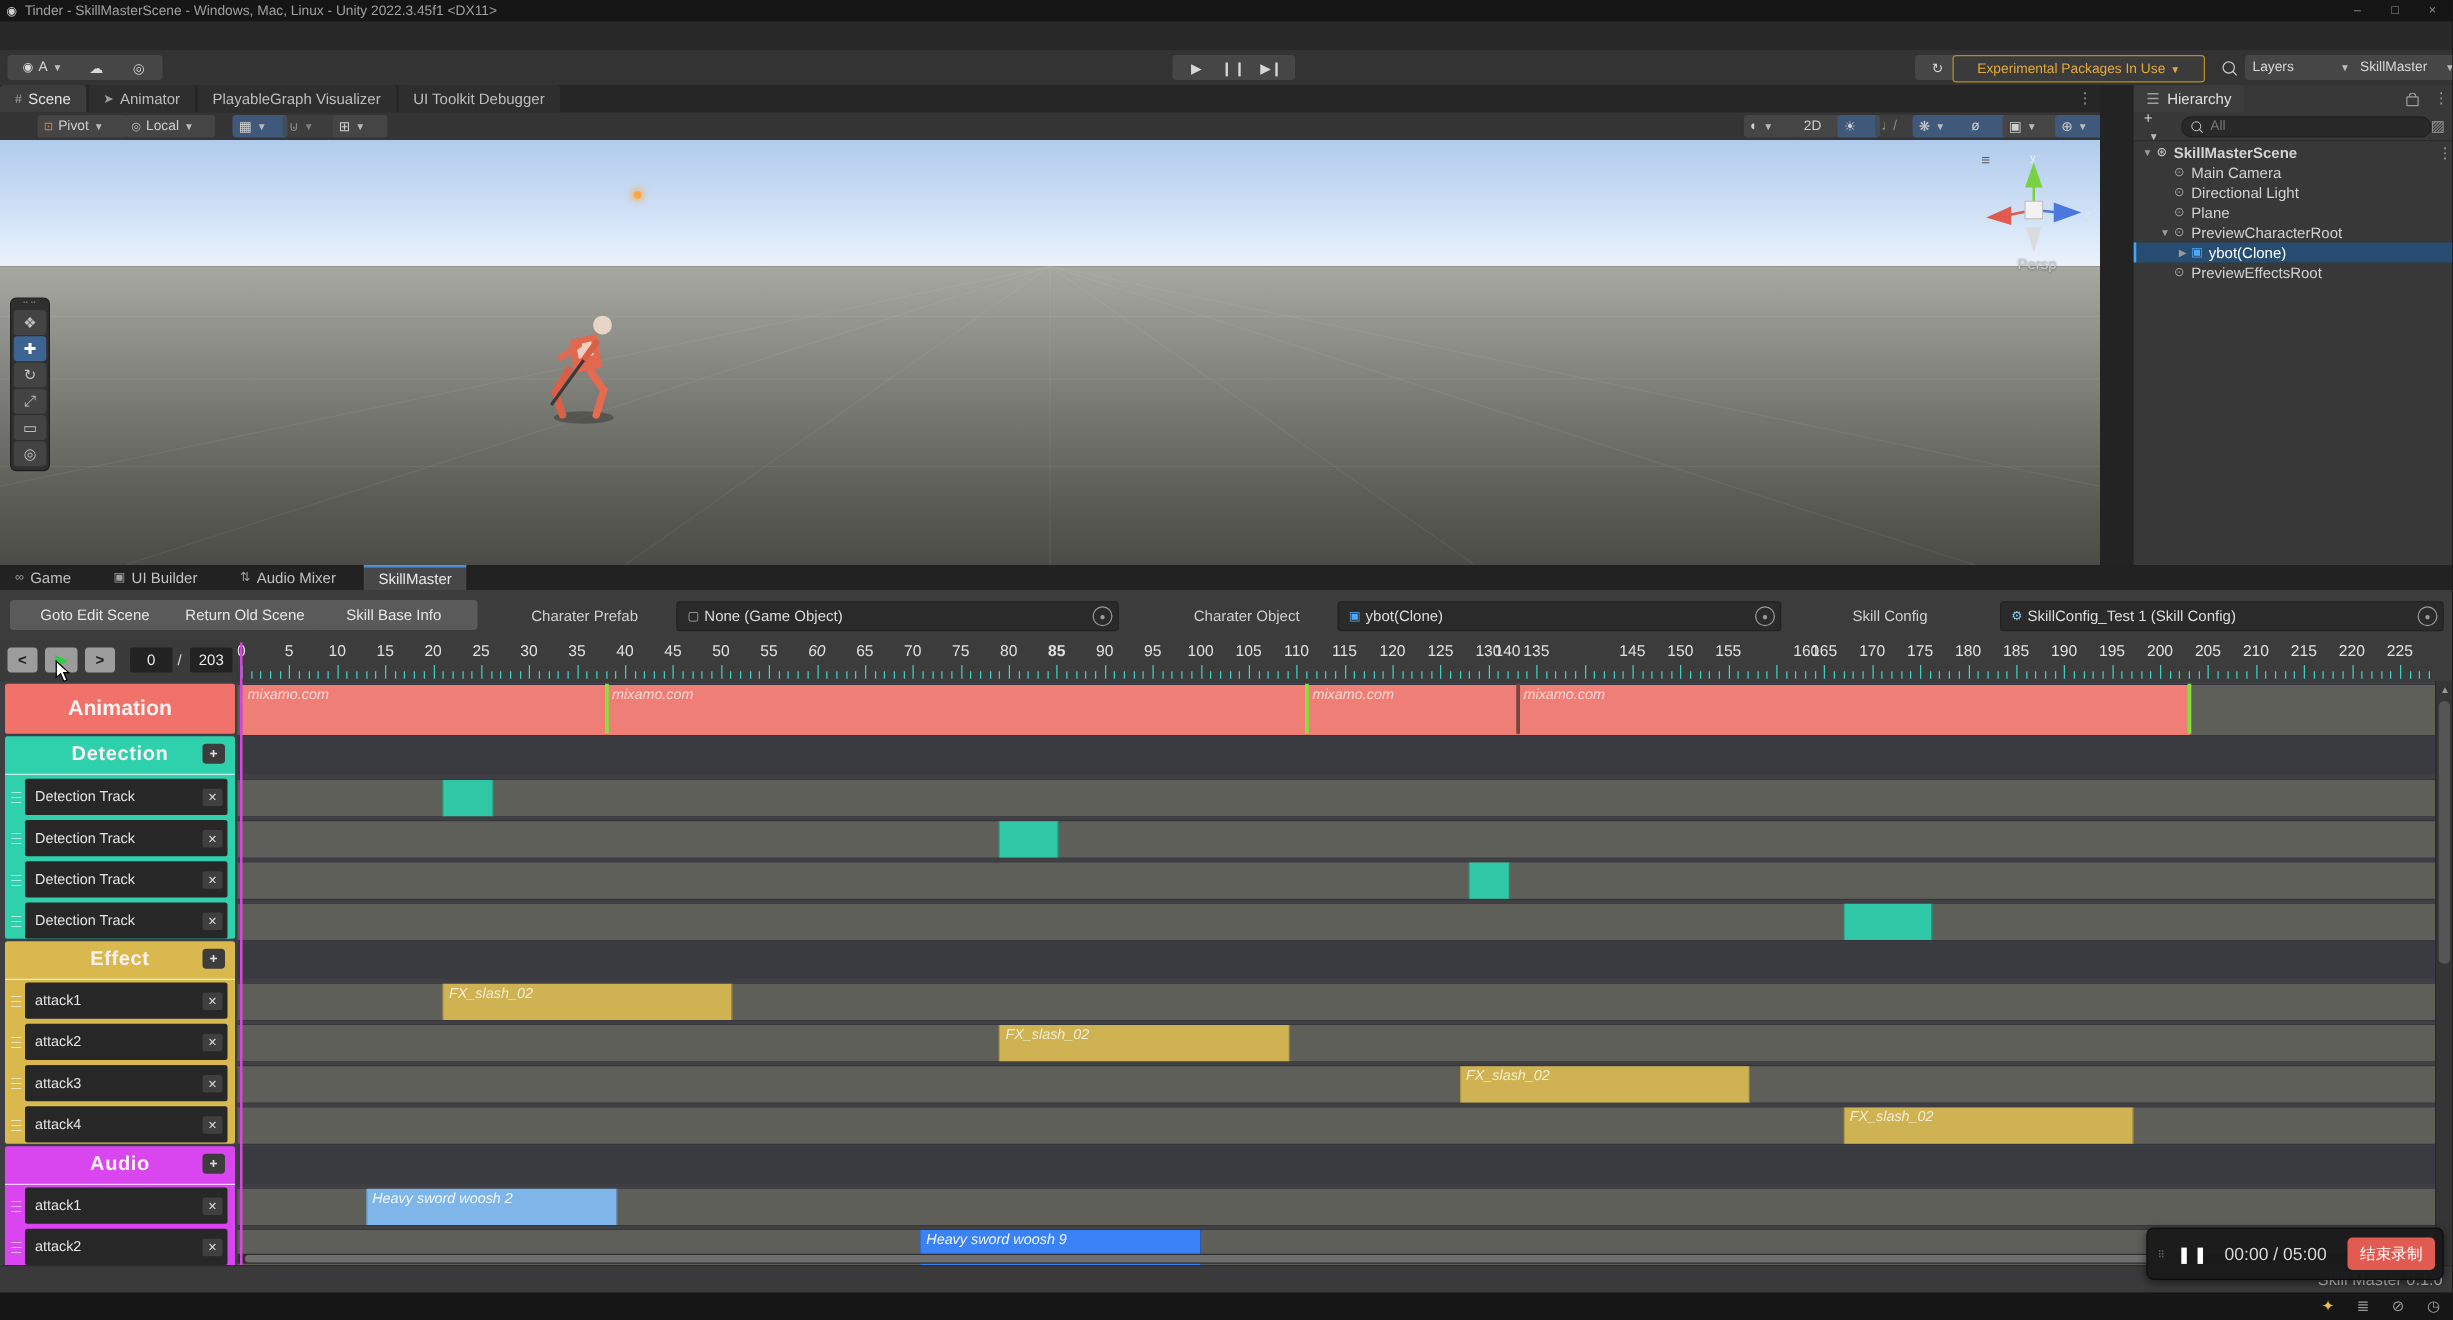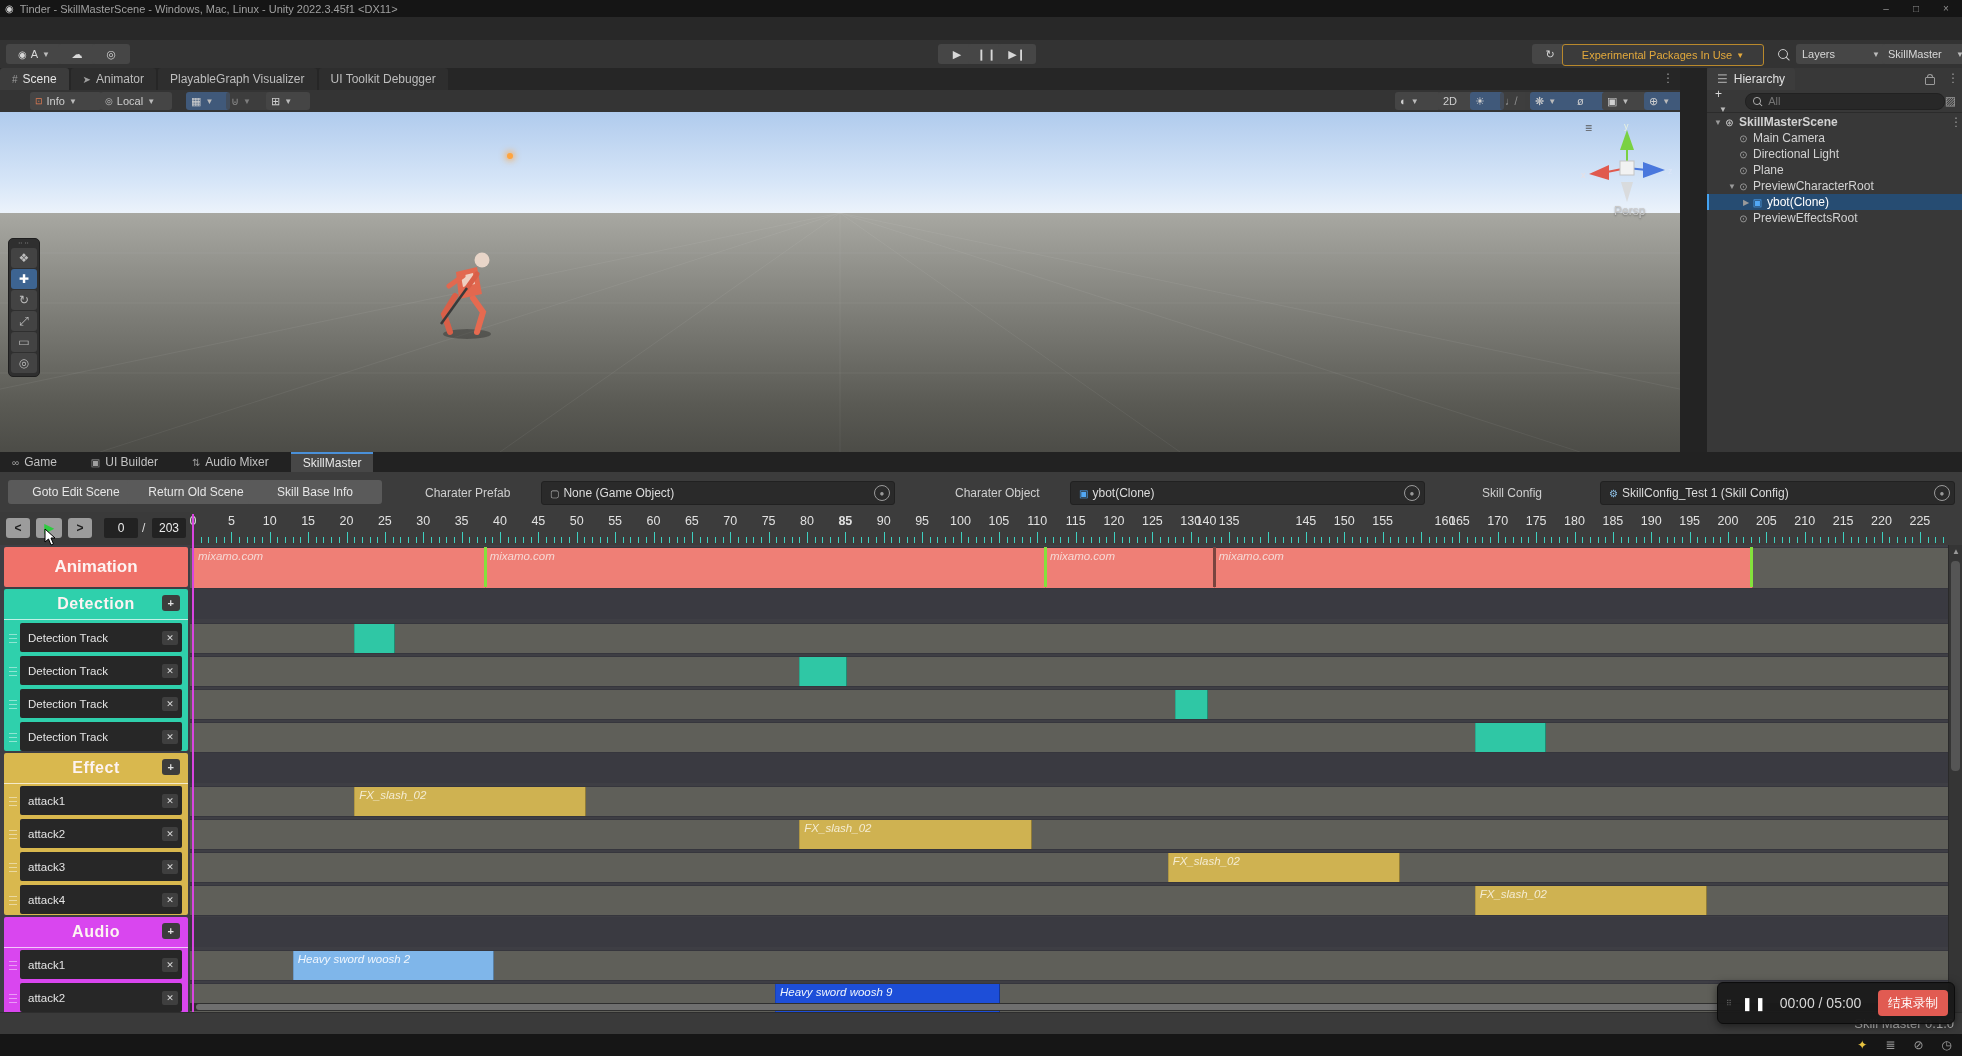--- a/index.html
+++ b/index.html
@@ -174,21 +174,21 @@
       </div>
       <div class="vtab">
         <span>UI Toolkit Debugger</span>
       </div>
     </div>
   <div class="abs kebab" style="left:1662px;top:71px;">⋮</div>
 
   <div class="abs" id="scenetb">
     <div class="stbtn" style="left:30px;width:62px;">
       <span style="color:#e07b52;margin-right:4px;font-size:9px;">⊡</span>
-      <span>Info</span>
+      <span>Pivot</span>
       <span class="caret">▼</span>
     </div>
     <div class="stbtn" style="left:100px;width:62px;">
       <span style="color:#bdbdbd;margin-right:4px;font-size:9px;">◎</span>
       <span>Local</span>
       <span class="caret">▼</span>
     </div>
     <div class="stbtn lit" style="left:186px;width:34px;">
         <span>▦</span>
         <span class="caret">▼</span>
@@ -480,21 +480,21 @@
       <div class="rtick" style="left: 402.1px; height: 6px; background: rgb(62, 208, 192);"></div>
       <div class="rtick" style="left: 409.775px; height: 6px; background: rgb(62, 208, 192);"></div>
       <div class="rtick" style="left: 417.45px; height: 6px; background: rgb(62, 208, 192);"></div>
       <div class="rtick" style="left: 425.125px; height: 11px; background: rgb(62, 208, 192);"></div>
       <div class="rlabel" style="left: 425.125px;">55</div>
       <div class="rtick" style="left: 432.8px; height: 6px; background: rgb(62, 208, 192);"></div>
       <div class="rtick" style="left: 440.475px; height: 6px; background: rgb(62, 208, 192);"></div>
       <div class="rtick" style="left: 448.15px; height: 6px; background: rgb(62, 208, 192);"></div>
       <div class="rtick" style="left: 455.825px; height: 6px; background: rgb(62, 208, 192);"></div>
       <div class="rtick" style="left: 463.5px; height: 11px; background: rgb(62, 208, 192);"></div>
-      <div class="rlabel" style="left: 463.5px;">60</div>
+      <div class="rlabel" style="left: 463.5px; font-style: italic;">60</div>
       <div class="rtick" style="left: 471.175px; height: 6px; background: rgb(62, 208, 192);"></div>
       <div class="rtick" style="left: 478.85px; height: 6px; background: rgb(62, 208, 192);"></div>
       <div class="rtick" style="left: 486.525px; height: 6px; background: rgb(62, 208, 192);"></div>
       <div class="rtick" style="left: 494.2px; height: 6px; background: rgb(62, 208, 192);"></div>
       <div class="rtick" style="left: 501.875px; height: 11px; background: rgb(62, 208, 192);"></div>
       <div class="rlabel" style="left: 501.875px;">65</div>
       <div class="rtick" style="left: 509.55px; height: 6px; background: rgb(62, 208, 192);"></div>
       <div class="rtick" style="left: 517.225px; height: 6px; background: rgb(62, 208, 192);"></div>
       <div class="rtick" style="left: 524.9px; height: 6px; background: rgb(62, 208, 192);"></div>
       <div class="rtick" style="left: 532.575px; height: 6px; background: rgb(62, 208, 192);"></div>
@@ -745,21 +745,21 @@
             <div class="cliplabel" style="color: rgb(244, 236, 210);">FX_slash_02</div>
           </div>
         </div>
         <div class="band hdrband" style="top: 372px; height: 30px;"></div>
         <div class="band rowband" style="top: 405px; height: 29px;">
           <div class="clip" style="left: 102.775px; width: 199.55px; background: rgb(127, 182, 234);">
             <div class="cliplabel" style="color: rgb(240, 246, 253);">Heavy sword woosh 2</div>
           </div>
         </div>
         <div class="band rowband" style="top: 438px; height: 29px;">
-          <div class="clip" style="left: 585px; width: 222.575px; background: #1d4ed8;">
+          <div class="clip" style="left: 546px; width: 222.575px; background: #3b82f6;">
             <div class="cliplabel" style="color: rgb(240, 246, 253);">Heavy sword woosh 9</div>
           </div>
         </div>
       </div>
     <div id="sidebar">
         <div class="grp" style="top: 2px; height: 40px; background: rgb(240, 114, 106); display: flex; align-items: center; justify-content: center;">
           <span style="color: rgb(253, 243, 242); font-size: 17px; font-weight: bold;">Animation</span>
         </div>
         <div class="grp" style="top: 44px; height: 162px; background: rgb(47, 208, 172);">
           <div class="grphdr">Detection<div class="plusbtn">+</div></div>

